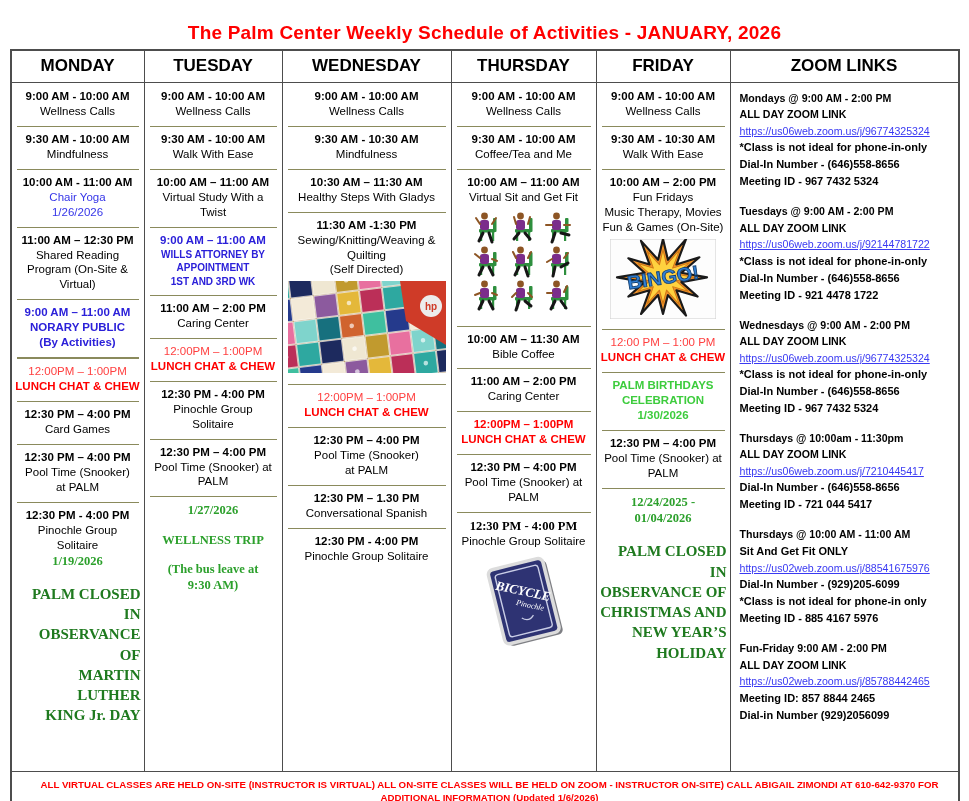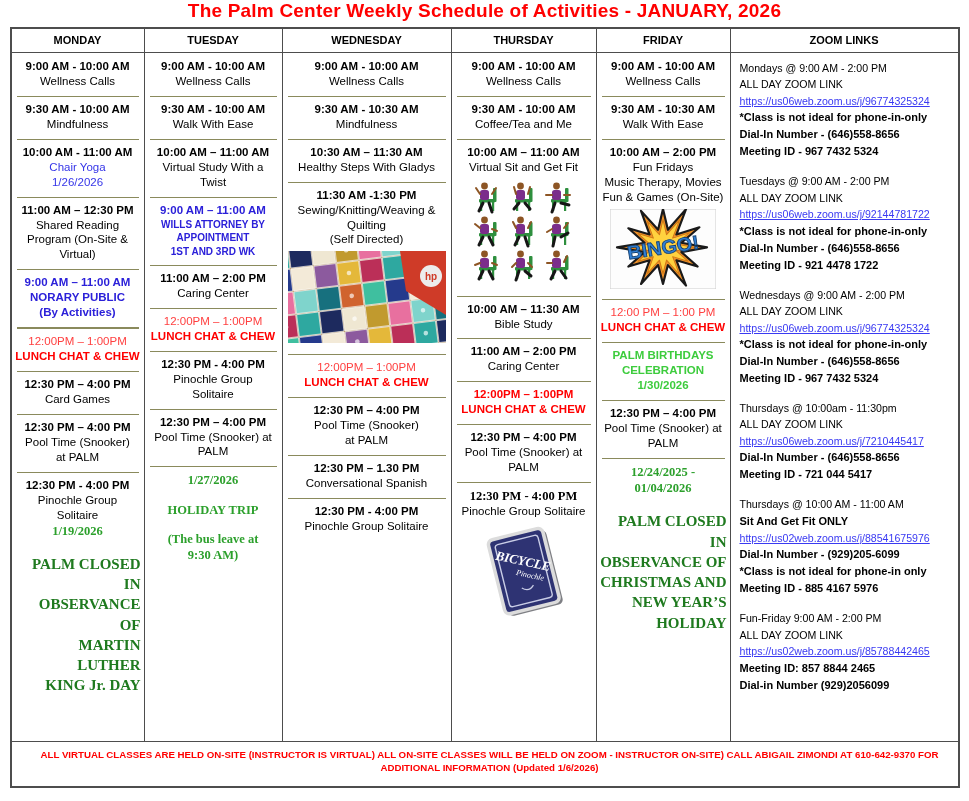--- a/index.html
+++ b/index.html
@@ -1,19 +1,19 @@
 <!DOCTYPE html>
 <html><head>
 <meta charset="utf-8">
 <style>
   html,body{margin:0;padding:0;background:#fff;}
   body{width:969px;height:801px;overflow:hidden;font-family:"Liberation Sans",sans-serif;-webkit-font-smoothing:antialiased;}
-  .page-title{color:#ff0000;font-weight:bold;font-size:19px;text-align:center;padding:0 0 5px 0;letter-spacing:0.2px;}
+  .page-title{color:#ff0000;font-weight:bold;font-size:19px;text-align:center;padding:22px 0 5px 0;letter-spacing:0.2px;}
   .sched-table{width:946px;margin:0 auto;display:grid;grid-template-columns:133px 138px 169px 145px 134px 227px;border:2px solid #4d4d4d;background:#fff;}
-  .hcell{border-right:1.5px solid #4d4d4d;border-bottom:1.5px solid #4d4d4d;font-weight:bold;font-size:11px;text-align:center;padding:5px 0 6px 0;color:#000;}
+  .hcell{border-right:1.5px solid #4d4d4d;border-bottom:1.5px solid #4d4d4d;font-weight:bold;font-size:17px;text-align:center;padding:5px 0 6px 0;color:#000;}
   .hcell.last{border-right:none;}
   .bcell{border-right:1.5px solid #4d4d4d;padding:1px 2px 6px 2px;font-size:11.5px;line-height:1.3;text-align:center;min-height:688px;box-sizing:border-box;}
   .bcell.last{border-right:none;}
   .bcell.links{text-align:left;padding:7px 4px 6px 9px;}
   .tfooter{grid-column:1/-1;border-top:1.5px solid #4d4d4d;color:#ff0000;font-weight:bold;font-size:9.7px;text-align:center;padding:6px 6px 12px 16px;line-height:1.35;}
   .event{padding:5px 1px 7px 1px;}
   .event.nosep{margin-top:8px;padding-top:0;}
   .sep{border-top:1.3px solid #8a8a5c;margin:0 3px;}
   .zblock{margin-bottom:13px;}
   
@@ -22,21 +22,21 @@
   .st-blue{color:#3535e8;}
   .st-blueb{color:#2b20d9;font-weight:bold;}
   .st-bluebsm{color:#2b20d9;font-weight:bold;font-size:10px;line-height:1.35;}
   .st-red{color:#ff4040;}
   .st-redb{color:#ff0000;font-weight:bold;}
   .st-gserif{color:#2ca02c;font-family:"Liberation Serif",serif;font-weight:bold;font-size:12.5px;}
   .st-gserifsp{color:#2ca02c;font-family:"Liberation Serif",serif;font-weight:bold;font-size:12.5px;margin-top:13px;}
   .st-dkgserif{color:#1f7a1f;font-family:"Liberation Serif",serif;font-weight:bold;font-size:15px;line-height:1.35;text-align:right;}
   .st-gbright{color:#3dcc3d;font-weight:bold;}
   .st-seriftime{color:#000;font-family:"Liberation Serif",serif;font-weight:bold;font-size:12.5px;}
-  .st-zhead{font-weight:normal;font-size:10.6px;color:#000;line-height:1.55;}
+  .st-zhead{font-weight:bold;font-size:10.6px;color:#000;line-height:1.55;}
   .st-zd{font-weight:600;font-size:11px;color:#000;line-height:1.55;}
   .st-link{font-size:10.6px;line-height:1.55;}
   a.zlink{color:#3a3af2;font-weight:normal;text-decoration:underline;}
   .ev-img{display:block;margin:4px auto 0 auto;}
 </style>
 </head>
 <body>
 
 <div class="page-title">The Palm Center Weekly Schedule of Activities - JANUARY, 2026</div>
 <div class="sched-table" id="sched-table">
@@ -147,21 +147,21 @@
       </div>
       <div class="sep"></div>
       <div class="event">
         <div class="st-time">12:30 PM – 4:00 PM</div>
         <div class="st-name">Pool  Time (Snooker) at</div>
         <div class="st-name">PALM</div>
       </div>
       <div class="sep"></div>
       <div class="event">
         <div class="st-gserif">1/27/2026</div>
-        <div class="st-gserifsp">HOLIDAY TRIP</div>
+        <div class="st-gserifsp">WELLNESS TRIP</div>
         <div class="st-gserifsp">(The bus leave at</div>
         <div class="st-gserif">9:30 AM)</div>
       </div>
     </div>
     <div class="bcell">
       <div class="event">
         <div class="st-time">9:00 AM - 10:00 AM</div>
         <div class="st-name">Wellness Calls</div>
       </div>
       <div class="sep"></div>
@@ -386,21 +386,21 @@
               <path d="M0 11 l-4 8 M6 11 l5 7" transform="translate(2,5)" stroke="#161616" stroke-width="3" fill="none" stroke-linecap="round"></path>
               <rect x="-1" y="3" width="9" height="10" rx="2.5" fill="#7b2d8b"></rect>
               <circle cx="3.5" cy="-1" r="3.4" fill="#8d5524"></circle>
               <path d="M-4 3 l-5 0 M8 2 l3 -6" transform="translate(3,5)" stroke="#8d5524" stroke-width="2" fill="none" stroke-linecap="round"></path>
             </g>
           </svg></span>
       </div>
       <div class="sep"></div>
       <div class="event">
         <div class="st-time">10:00 AM – 11:30 AM</div>
-        <div class="st-name">Bible Study</div>
+        <div class="st-name">Bible Coffee</div>
       </div>
       <div class="sep"></div>
       <div class="event">
         <div class="st-time">11:00 AM – 2:00 PM</div>
         <div class="st-name">Caring Center</div>
       </div>
       <div class="sep"></div>
       <div class="event">
         <div class="st-redb">12:00PM – 1:00PM</div>
         <div class="st-redb">LUNCH CHAT &amp; CHEW</div>

